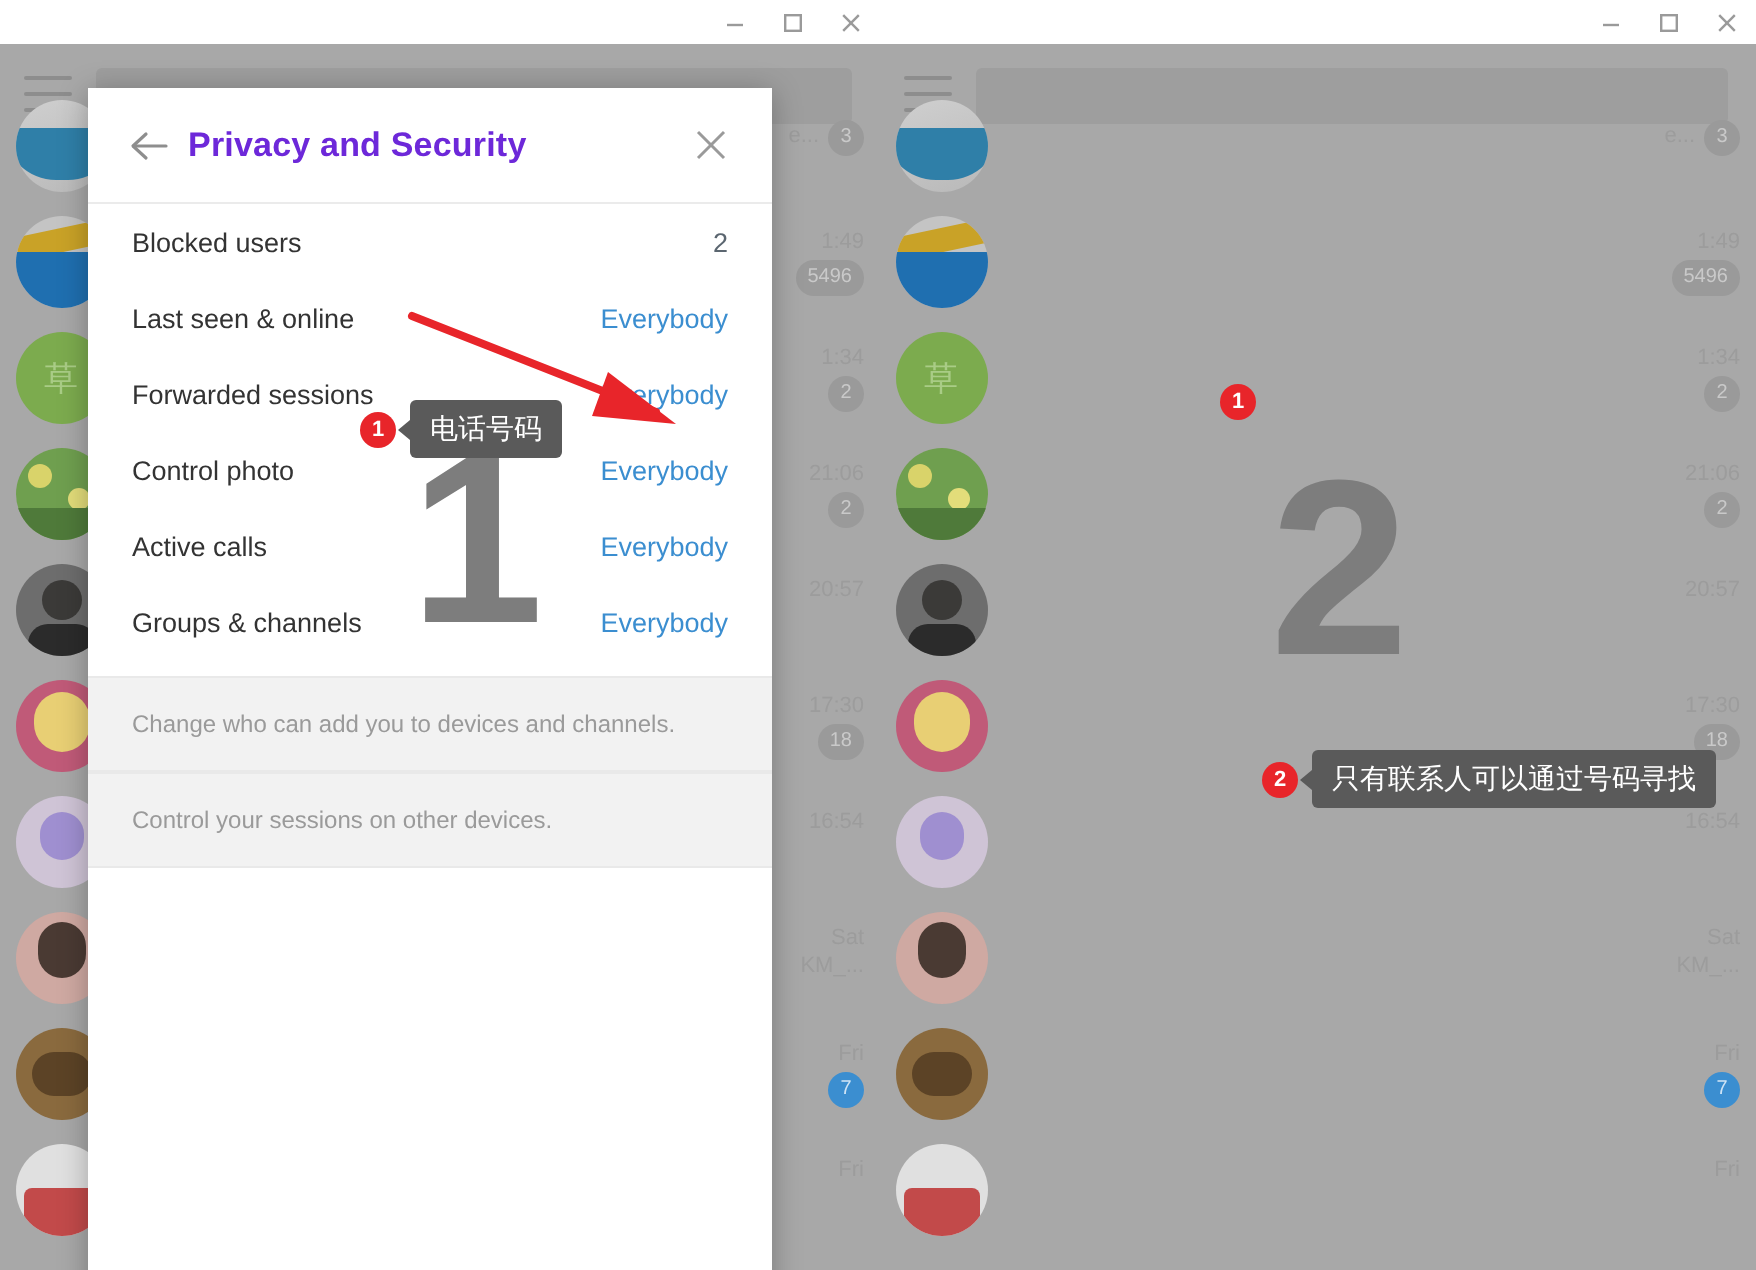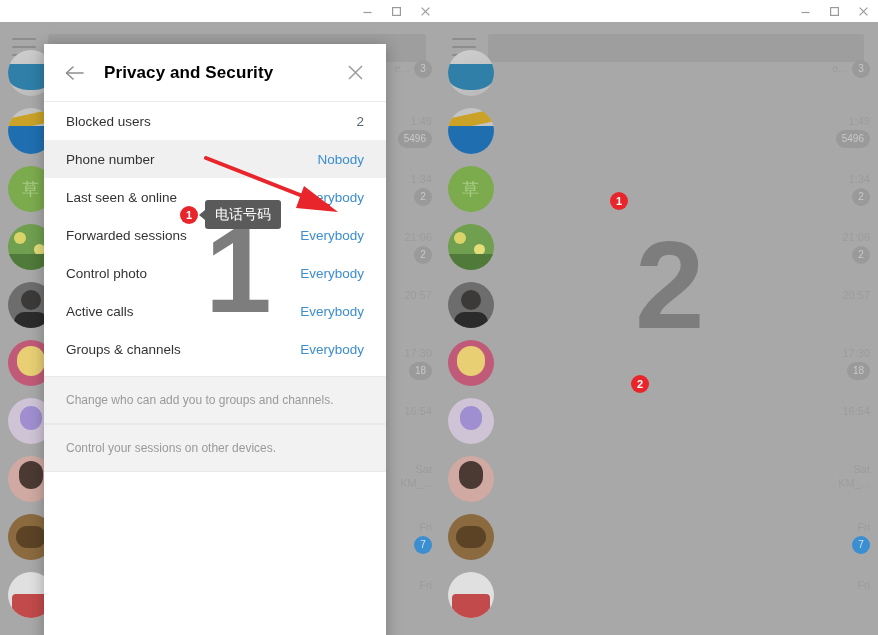--- a/index.html
+++ b/index.html
@@ -71,22 +71,22 @@
   
   .dlg-head {
     height: 58px; display: flex; align-items: center;
     border-bottom: 1px solid #ebebeb; padding: 0 14px;
   }
   .iconbtn {
     width: 34px; height: 34px; display: flex; align-items:center;
     justify-content:center; color: #8e8e8e; cursor: pointer;
   }
   .dlg-title {
-    flex: 1; font-size: 17px; font-weight: bold; color: #000000;
-    margin-left: 12px; letter-spacing: .1px;
+    flex: 1; font-size: 17px; font-weight: bold; color: #6d28d9;
+    margin-left: 2px; letter-spacing: .1px;
   }
 
   .section { background: #ffffff; }
   .sec-title {
     color: #3b8ed0; font-size: 13.5px; font-weight: bold;
     padding: 16px 22px 6px 22px;
   }
   .row {
     display: flex; align-items: center; height: 38px;
     padding: 0 22px; position: relative;
@@ -258,24 +258,20 @@
         </div>
       </div>
 
       <div class="section">
 
         <div class="row">
           <span class="row-label">Blocked users</span>
           <span class="row-value plain">2</span>
         </div>
 
-        <div class="row hl">
-          <span class="row-label">Phone number</span>
-          <span class="row-value">Nobody</span>
-        </div>
 
         <div class="row">
           <span class="row-label">Last seen &amp; online</span>
           <span class="row-value">Everybody</span>
         </div>
 
         <div class="row">
           <span class="row-label">Forwarded sessions</span>
           <span class="row-value">Everybody</span>
         </div>
@@ -289,21 +285,21 @@
           <span class="row-label">Active calls</span>
           <span class="row-value">Everybody</span>
         </div>
 
         <div class="row" style="margin-bottom:8px;">
           <span class="row-label">Groups &amp; channels</span>
           <span class="row-value">Everybody</span>
         </div>
       </div>
 
-      <div class="hint">Change who can add you to groups and channels.</div>
+      <div class="hint">Change who can add you to devices and channels.</div>
 
 
       <div class="hint">Control your sessions on other devices.</div>
     </div>
 
     <div class="watermark" style="left:205px; top:210px; font-size:120px;">1</div>
 
     <svg class="arrow" style="left:200px; top:150px;" width="160" height="70" viewBox="0 0 160 70">
       <path d="M6 8 L128 56" stroke="#e8252a" stroke-width="4" stroke-linecap="round"></path>
       <path d="M104 36 L138 62 L96 58 Z" fill="#e8252a"></path>
@@ -419,16 +415,17 @@
     </div>
 
     <div class="watermark" style="left:195px; top:222px; font-size:125px;">2</div>
 
     <div class="anno-group" style="position:absolute; left:170px; top:192px;">
       <div class="num-badge">1</div>
     </div>
 
     <div class="anno-group" style="position:absolute; left:191px; top:375px;">
       <div class="num-badge">2</div>
+      <div class="tip">只有联系人可以通过号码寻找</div>
     </div>
   </div>
 
 </div>
 
 </body></html>

